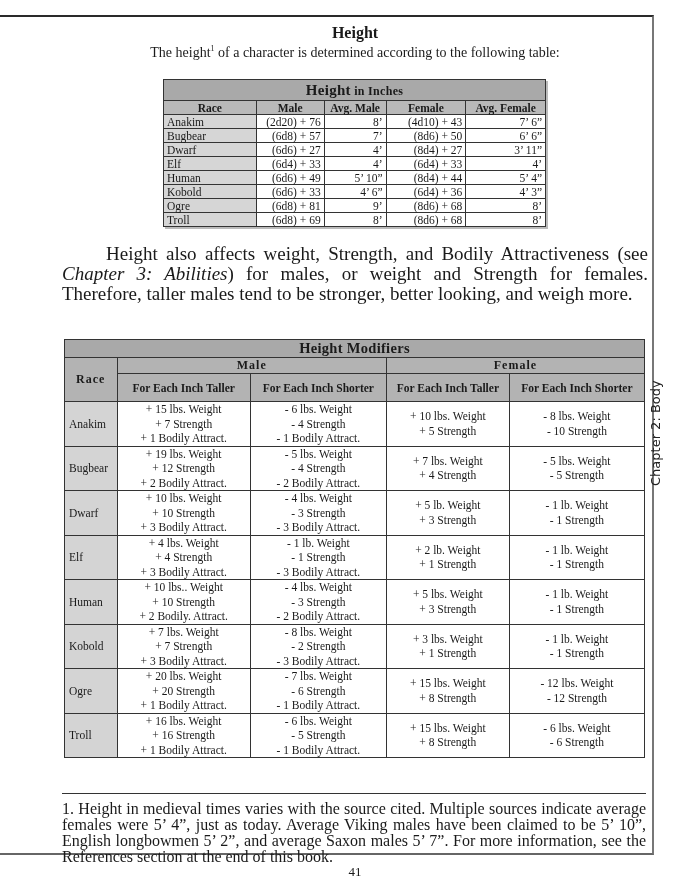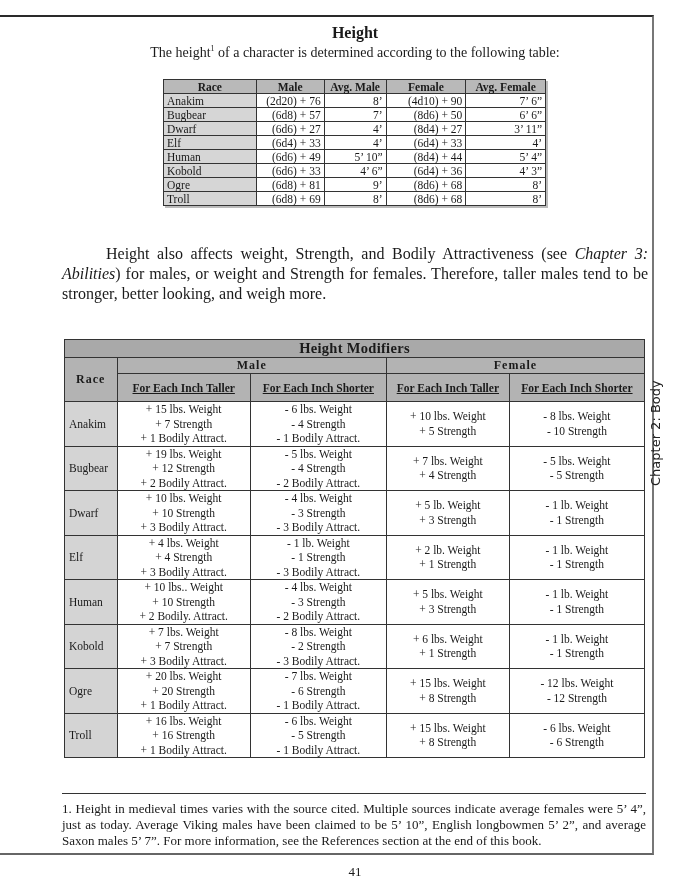--- a/index.html
+++ b/index.html
@@ -13,62 +13,65 @@
 
     table { border-collapse:collapse; position:absolute; }
     .t1 { left:163px; top:79px; width:383px; box-shadow:2px 2px 0 #bbb; }
     .t1 td, .t1 th { border:1px solid #333; font-size:11.5px; padding:0 3px; height:13px; line-height:12px; }
     .t1 .ttl { background:#a9a9a9; font-size:15px; height:20px; font-weight:bold; text-align:center; letter-spacing:.3px; }
     .t1 .ttl small { font-size:12px; }
     .t1 .hdr th { background:#b9b9b9; font-weight:bold; text-align:center; font-size:11.5px; }
     .t1 .race { background:#d6d6d6; text-align:left; }
     .t1 td.c { text-align:right; background:#fff; }
 
-    .para { position:absolute; left:62px; width:586px; top:244px; font-size:16px; line-height:20px; text-align:justify; }
+    .para { position:absolute; left:62px; width:586px; top:244px; font-size:19px; line-height:20px; text-align:justify; }
     .para .indent { display:inline-block; width:44px; }
 
     .t2 { left:64px; top:339px; width:581px;padding-left:34px; }
     .t2 td, .t2 th { border:1px solid #333; font-size:11.5px; text-align:center; padding:0 2px; }
     .t2 .ttl th { background:#a9a9a9; font-size:14.5px; height:16px; font-weight:bold; letter-spacing:.3px; }
     .t2 .grp th { background:#b3b3b3; height:15px; font-weight:bold; font-size:12px; letter-spacing:1px; }
-    .t2 .sub th { background:#b3b3b3; height:27px; font-weight:bold; font-size:11.5px;text-decoration:underline; }
+    .t2 .sub th { background:#b3b3b3; height:27px; font-weight:bold; font-size:11.5px; }
     .t2 .racehdr { background:#b3b3b3; font-size:12px; }
     .t2 td.race { background:#d4d4d4; text-align:left; padding-left:4px; width:46px; }
     .t2 td.cell { height:43px; line-height:14.5px; background:#fff; }
 
     .rule { position:absolute; left:62px; width:584px; top:793px; border-top:1.5px solid #333; }
-    .foot { position:absolute; left:62px; width:584px; top:801px; font-size:13px; line-height:16px; text-align:justify; }
+    .foot { position:absolute; left:62px; width:584px; top:801px; font-size:16px; line-height:16px; text-align:justify; }
     .pagenum { position:absolute; left:0; width:710px; top:864px; text-align:center; font-size:13px; }
     .sidetab { position:absolute; left:648px; top:486px; transform-origin:left top; transform:rotate(-90deg);
       font-family:"DejaVu Sans", sans-serif; font-size:13px; white-space:nowrap; color:#222; }
   </style>
 </head>
 <body>
 
 <div class="page-frame"></div>
 
 <div class="title">Height</div>
 <div class="intro"><span>The height</span><sup>1</sup><span> of a character is determined according to the following table:</span></div>
 
 <table class="t1">
   <thead>
+    <tr>
+        <th class="ttl" colspan="5"><span>Height</span><small> in Inches</small></th>
+      </tr>
     <tr class="hdr" id="t1-hdr">
         <th style="width: 95px;">Race</th>
         <th style="width: 67px;">Male</th>
         <th style="width: 61px;">Avg. Male</th>
         <th style="width: 80px;">Female</th>
         <th style="width: 80px;">Avg. Female</th>
       </tr>
   </thead>
   <tbody id="t1-body">
       <tr>
         <td class="race">Anakim</td>
         <td class="c">(2d20) + 76</td>
         <td class="c">8’</td>
-        <td class="c">(4d10) + 90</td>
+        <td class="c">(4d10) + 43</td>
         <td class="c">7’ 6”</td>
       </tr>
       <tr>
         <td class="race">Bugbear</td>
         <td class="c">(6d8) + 57</td>
         <td class="c">7’</td>
         <td class="c">(8d6) + 50</td>
         <td class="c">6’ 6”</td>
       </tr>
       <tr>
@@ -247,21 +250,21 @@
           <div>+ 7 lbs. Weight</div>
           <div>+ 7 Strength</div>
           <div>+ 3 Bodily Attract.</div>
         </td>
         <td class="cell">
           <div>- 8 lbs. Weight</div>
           <div>- 2 Strength</div>
           <div>- 3 Bodily Attract.</div>
         </td>
         <td class="cell">
-          <div>+ 6 lbs. Weight</div>
+          <div>+ 3 lbs. Weight</div>
           <div>+ 1 Strength</div>
         </td>
         <td class="cell">
           <div>- 1 lb. Weight</div>
           <div>- 1 Strength</div>
         </td>
       </tr>
       <tr>
         <td class="race">Ogre</td>
         <td class="cell">

